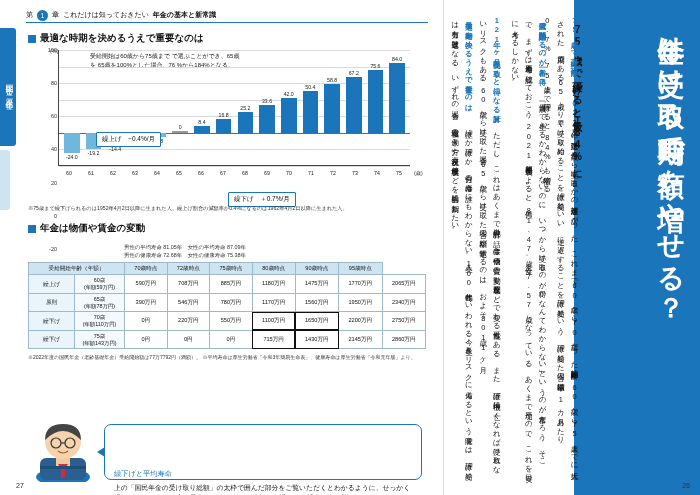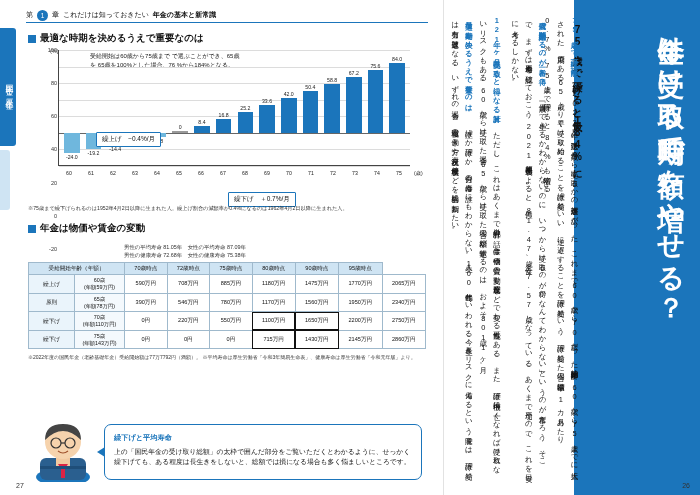--- a/index.html
+++ b/index.html
@@ -91,21 +91,21 @@
   .rowhead2 { background:#f4f9fd; width:50px; font-size:5.4px; line-height:1.25; }
   .hl { outline:1.4px solid #111; outline-offset:-1.4px; }
   .tbl-note { font-size:5px; line-height:1.6; color:#333; margin-top:4px; }
 
   
   .speech {
     position:absolute; left:104px; top:424px; width:318px; height:56px;
     border:1.4px solid #1b75bb; border-radius:7px; background:#fff;
     padding:7px 9px; font-size:6.8px; line-height:1.6; color:#111;
   }
-  .speech-title { color:#1b75bb; font-weight:bold; font-size:7.2px; margin-bottom:3px; }
+  .speech-title { color:#1b75bb; font-weight:normal; font-size:7.2px; margin-bottom:3px;margin-top:36px; }
   .speech:after {
     content:""; position:absolute; left:-8px; top:22px;
     border-top:5px solid transparent; border-bottom:5px solid transparent;
     border-right:8px solid #1b75bb;
   }
   .avatar { position:absolute; left:28px; top:420px; width:70px; height:62px; }
   .pagenum-l { position:absolute; left:16px; bottom:6px; font-size:7px; color:#333; }
 
   
   .right-page { position:absolute; left:444px; top:0; width:256px; height:495px; background:#fff; }

